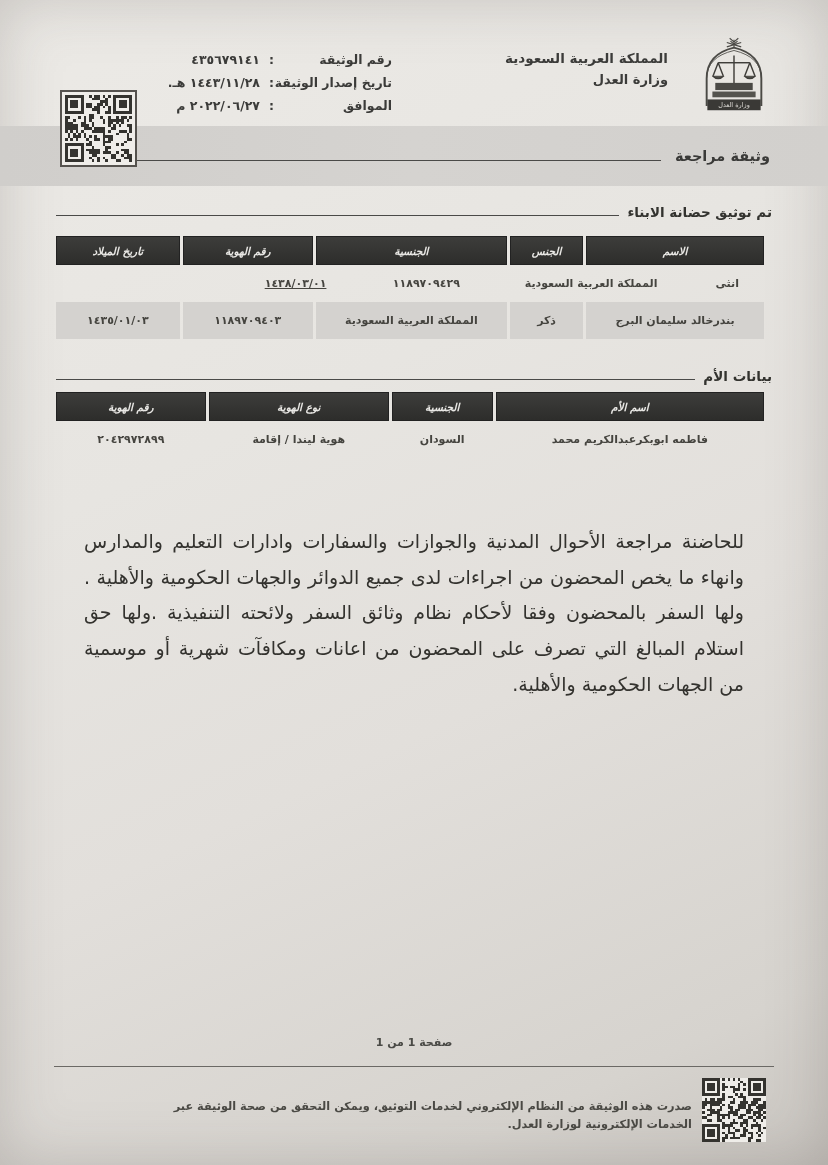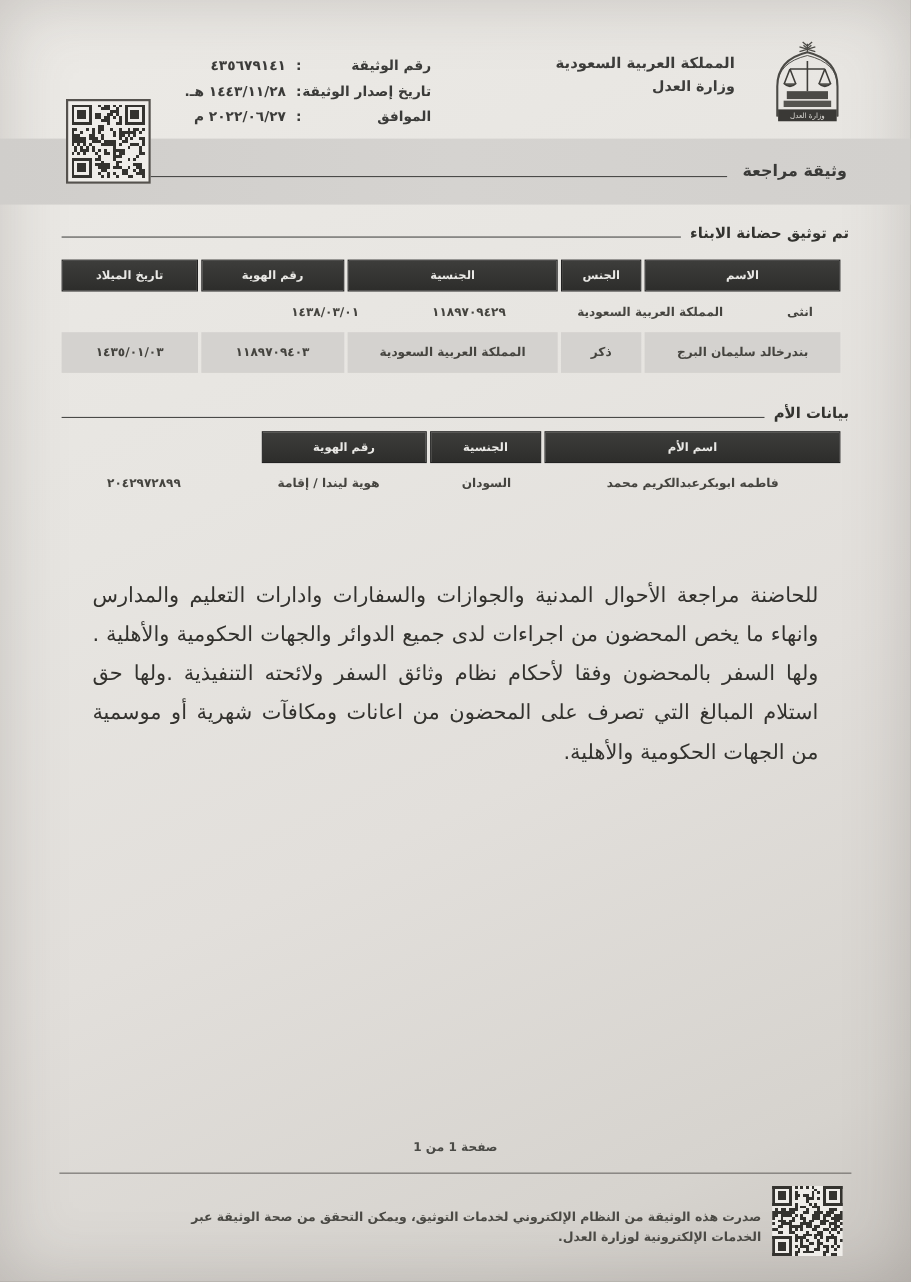--- a/index.html
+++ b/index.html
@@ -46,20 +46,21 @@
   
   .doc-table{position:absolute;right:64px;left:56px;}
   #children-table{top:236px;}
   #mother-table{top:392px;}
   .trow{display:flex;gap:3px;direction:rtl;}
   .tcell{box-sizing:border-box;display:flex;align-items:center;justify-content:center;text-align:center;}
   .thead .tcell{
     background:linear-gradient(180deg,#3d3d3b,#2d2d2b);
     color:#e9e8e5;font-size:10.5px;font-weight:bold;height:29px;
     border:1px solid #222;
+    font-style:italic;
   }
   .drow .tcell{height:37px;font-size:11px;font-weight:bold;color:#45443f;}
   .drow.alt .tcell{background:#d4d2cf;}
   
   .body-par{
     position:absolute;top:524px;right:84px;left:84px;
     font-size:19px;font-weight:normal;color:#33322e;
     line-height:1.88;text-align:justify;text-align-last:right;
   }
   
@@ -453,39 +454,40 @@
         <div class="tcell" style="width: 25.3%;">الاسم</div>
         <div class="tcell" style="width: 10.4%;">الجنس</div>
         <div class="tcell" style="width: 27.2%;">الجنسية</div>
         <div class="tcell" style="width: 18.5%;">رقم الهوية</div>
         <div class="tcell" style="width: 17.6%;">تاريخ الميلاد</div>
       </div>
       <div class="trow drow">
         <div class="tcell" style="width: 10.4%;">انثى</div>
         <div class="tcell" style="width: 27.2%;">المملكة العربية السعودية</div>
         <div class="tcell" style="width: 18.5%; text-align: right;">١١٨٩٧٠٩٤٢٩</div>
-        <div class="tcell" style="width: 17.6%;">١٤٣٨/٠٣/٠١</div>
+        <div class="tcell" style="width: 17.6%; text-decoration: underline;">١٤٣٨/٠٣/٠١</div>
       </div>
       <div class="trow drow alt">
         <div class="tcell" style="width: 25.3%;">بندرخالد سليمان البرج</div>
         <div class="tcell" style="width: 10.4%;">ذكر</div>
         <div class="tcell" style="width: 27.2%;">المملكة العربية السعودية</div>
         <div class="tcell" style="width: 18.5%;">١١٨٩٧٠٩٤٠٣</div>
         <div class="tcell" style="width: 17.6%;">١٤٣٥/٠١/٠٣</div>
       </div>
     </div>
 
   <div class="section-head" id="mother-head">
     <span class="sec-title">بيانات الأم</span>
     <span class="sec-rule"></span>
   </div>
   <div class="doc-table" id="mother-table">
       <div class="trow thead">
         <div class="tcell" style="width: 38%;">اسم الأم</div>
         <div class="tcell" style="width: 14.3%;">الجنسية</div>
+        <div class="tcell" style="width: 25.5%;">نوع الهوية</div>
         <div class="tcell" style="width: 21.2%;">رقم الهوية</div>
       </div>
       <div class="trow drow">
         <div class="tcell" style="width: 38%;">فاطمه ابوبكرعبدالكريم محمد</div>
         <div class="tcell" style="width: 14.3%;">السودان</div>
         <div class="tcell" style="width: 25.5%;">هوية ليندا / إقامة</div>
         <div class="tcell" style="width: 21.2%;">٢٠٤٢٩٧٢٨٩٩</div>
       </div>
     </div>
 

